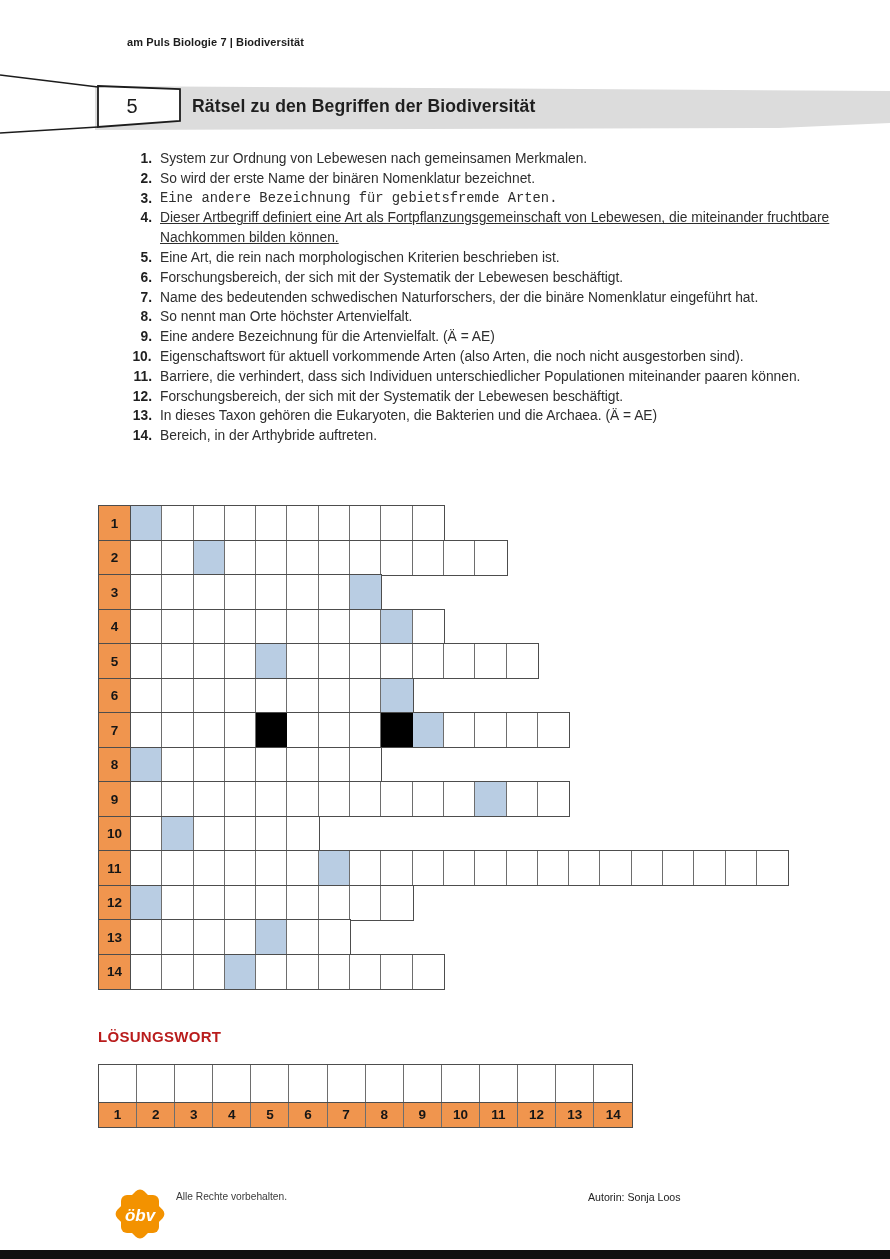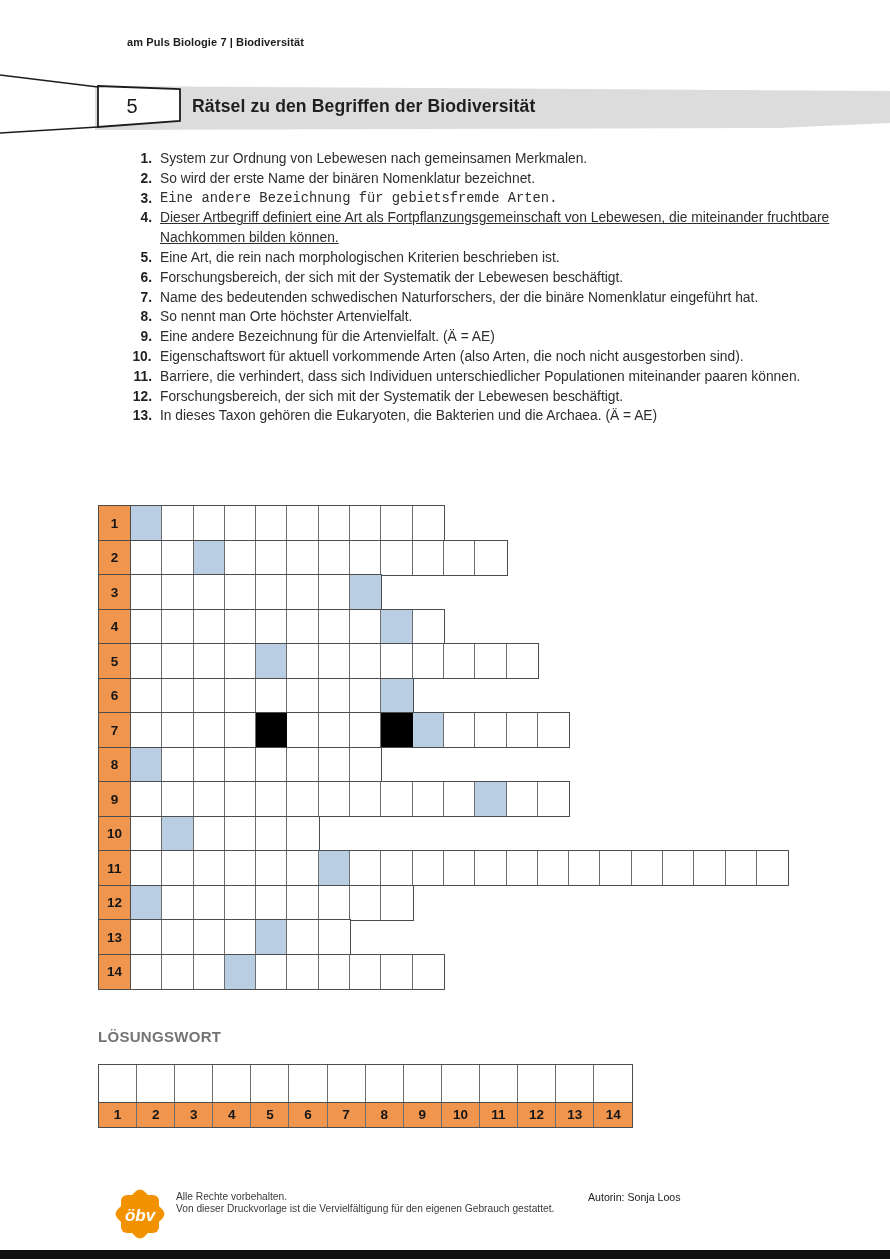--- a/index.html
+++ b/index.html
@@ -26,21 +26,21 @@
   .grid-row{position:absolute;left:0;display:inline-flex;height:36px;border:1.5px solid #4d4d4d;box-sizing:border-box;background:#fff;}
   .cell{height:100%;border-right:1.5px solid #6e6e6e;box-sizing:border-box;flex:none;}
   .cell:last-child{border-right:none;}
   .num-cell{width:32px;background:var(--orange);font-weight:bold;font-size:13.5px;color:#161616;
     display:flex;align-items:center;justify-content:center;border-right:1.5px solid #4d4d4d;}
   .letter-cell{width:31.3px;background:#ffffff;}
   .letter-cell.blue{background:var(--blue);}
   .letter-cell.black{background:#000000;border-right-color:#000;}
 
   
-  .solution-heading{position:absolute;left:98px;top:1028px;font-size:15px;font-weight:bold;color:#737373;letter-spacing:.3px;}
+  .solution-heading{position:absolute;left:98px;top:1028px;font-size:15px;font-weight:bold;color:#b91c1c;letter-spacing:.3px;}
   .sol-row{position:absolute;left:98px;display:inline-flex;border:1.5px solid #4d4d4d;box-sizing:border-box;}
   .sol-letters{top:1064px;height:39.5px;background:#fff;}
   .sol-numbers{top:1102px;height:25.5px;background:var(--orange);}
   .sol-cell{width:38.1px;height:100%;border-right:1.5px solid #6e6e6e;box-sizing:border-box;flex:none;
     display:flex;align-items:center;justify-content:center;}
   .sol-cell:last-child{border-right:none;}
   .sol-numbers .sol-cell{font-weight:bold;font-size:13.5px;color:#161616;}
 
   
   .logo{position:absolute;left:112px;top:1186px;width:56px;height:56px;}
@@ -111,20 +111,24 @@
         <div class="clue-num" style="display: inline-block;">11.</div>
         <div class="clue-text" style="display: inline-block;">Barriere, die verhindert, dass sich Individuen unterschiedlicher Populationen miteinander paaren können.</div>
       </div>
       <div class="clue">
         <div class="clue-num" style="display: inline-block;">12.</div>
         <div class="clue-text" style="display: inline-block;">Forschungsbereich, der sich mit der Systematik der Lebewesen beschäftigt.</div>
       </div>
       <div class="clue">
         <div class="clue-num" style="display: inline-block;">13.</div>
         <div class="clue-text" style="display: inline-block;">In dieses Taxon gehören die Eukaryoten, die Bakterien und die Archaea. (Ä = AE)</div>
+      </div>
+      <div class="clue">
+        <div class="clue-num" style="display: inline-block;">14.</div>
+        <div class="clue-text" style="display: inline-block;">Bereich, in der Arthybride auftreten.</div>
       </div>
     </div>
 
   <div class="grid">
       <div class="grid-row" style="top: 0px;">
         <div class="cell num-cell">1</div>
         <div class="cell letter-cell blue"></div>
         <div class="cell letter-cell"></div>
         <div class="cell letter-cell"></div>
         <div class="cell letter-cell"></div>
@@ -354,19 +358,18 @@
   <svg class="logo" viewBox="0 0 56 56" xmlns="http://www.w3.org/2000/svg">
     <g>
       <rect x="9" y="9" width="38" height="38" rx="6" fill="var(--logo)"></rect>
       <rect x="9" y="9" width="38" height="38" rx="6" fill="var(--logo)" transform="rotate(45 28 28)"></rect>
     </g>
     <text x="28" y="35" font-size="17" font-weight="bold" font-style="italic" fill="#ffffff" text-anchor="middle" font-family="Liberation Sans, sans-serif">öbv</text>
   </svg>
 
   <div class="copyright">
     <div>Alle Rechte vorbehalten.</div>
-    <div>Von dieser Druckvorlage ist die Vervielfältigung für den eigenen Gebrauch gestattet.</div>
   </div>
 
   <div class="author">Autorin: Sonja Loos</div>
 
   <div class="bottom-bar"></div>
 </div>
 
 </body></html>

